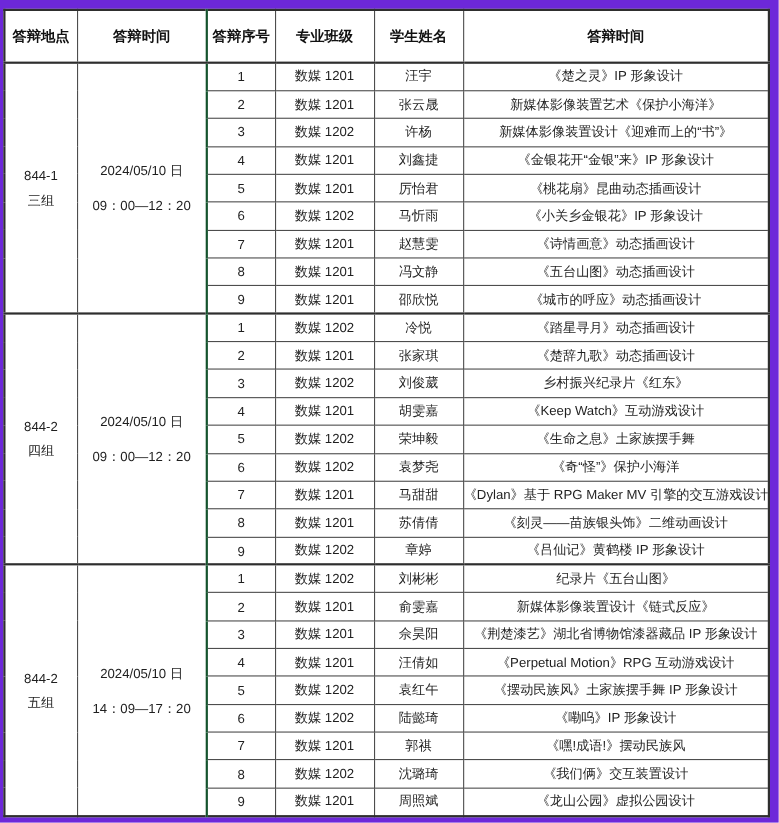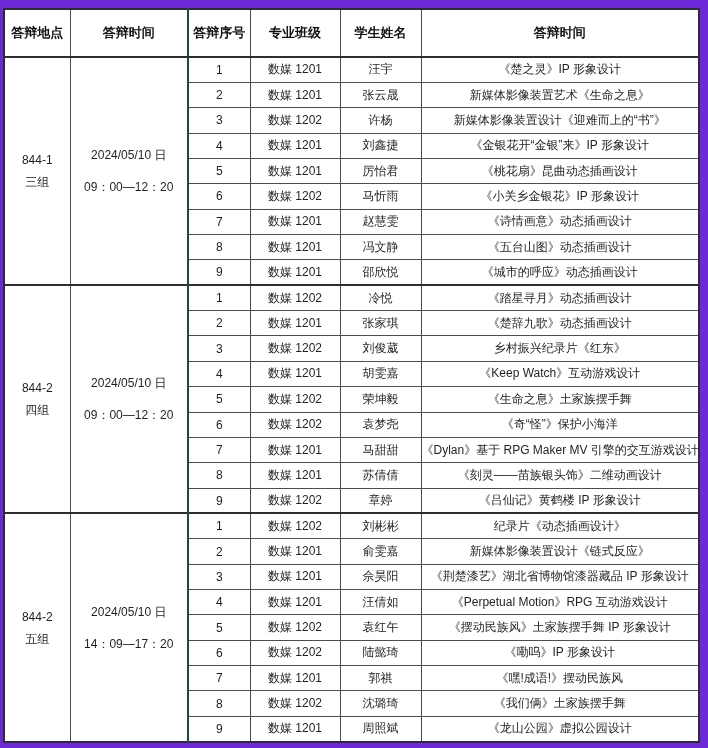--- a/index.html
+++ b/index.html
@@ -92,21 +92,21 @@
           </td>
       <td class="seq seq-col">1</td>
       <td class="cls">数媒 1201</td>
       <td class="stu">汪宇</td>
       <td class="title">《楚之灵》IP 形象设计</td>
     </tr>
         <tr>
       <td class="seq seq-col">2</td>
       <td class="cls">数媒 1201</td>
       <td class="stu">张云晟</td>
-      <td class="title">新媒体影像装置艺术《生命之息》</td>
+      <td class="title">新媒体影像装置艺术《保护小海洋》</td>
     </tr>
         <tr>
       <td class="seq seq-col">3</td>
       <td class="cls">数媒 1202</td>
       <td class="stu">许杨</td>
       <td class="title">新媒体影像装置设计《迎难而上的“书”》</td>
     </tr>
         <tr>
       <td class="seq seq-col">4</td>
       <td class="cls">数媒 1201</td>
@@ -210,21 +210,21 @@
             <div>844-2</div>
             <div>五组</div>
           </td>
           <td rowspan="9" class="time">
             <div class="date">2024/05/10 日</div>
             <div class="hours">14：09—17：20</div>
           </td>
       <td class="seq seq-col">1</td>
       <td class="cls">数媒 1202</td>
       <td class="stu">刘彬彬</td>
-      <td class="title">纪录片《动态插画设计》</td>
+      <td class="title">纪录片《五台山图》</td>
     </tr>
         <tr>
       <td class="seq seq-col">2</td>
       <td class="cls">数媒 1201</td>
       <td class="stu">俞雯嘉</td>
       <td class="title">新媒体影像装置设计《链式反应》</td>
     </tr>
         <tr>
       <td class="seq seq-col">3</td>
       <td class="cls">数媒 1201</td>
@@ -252,21 +252,21 @@
         <tr>
       <td class="seq seq-col">7</td>
       <td class="cls">数媒 1201</td>
       <td class="stu">郭祺</td>
       <td class="title">《嘿!成语!》摆动民族风</td>
     </tr>
         <tr>
       <td class="seq seq-col">8</td>
       <td class="cls">数媒 1202</td>
       <td class="stu">沈璐琦</td>
-      <td class="title">《我们俩》土家族摆手舞</td>
+      <td class="title">《我们俩》交互装置设计</td>
     </tr>
         <tr>
       <td class="seq seq-col">9</td>
       <td class="cls">数媒 1201</td>
       <td class="stu">周照斌</td>
       <td class="title">《龙山公园》虚拟公园设计</td>
     </tr>
       </tbody>
   </table>
 

